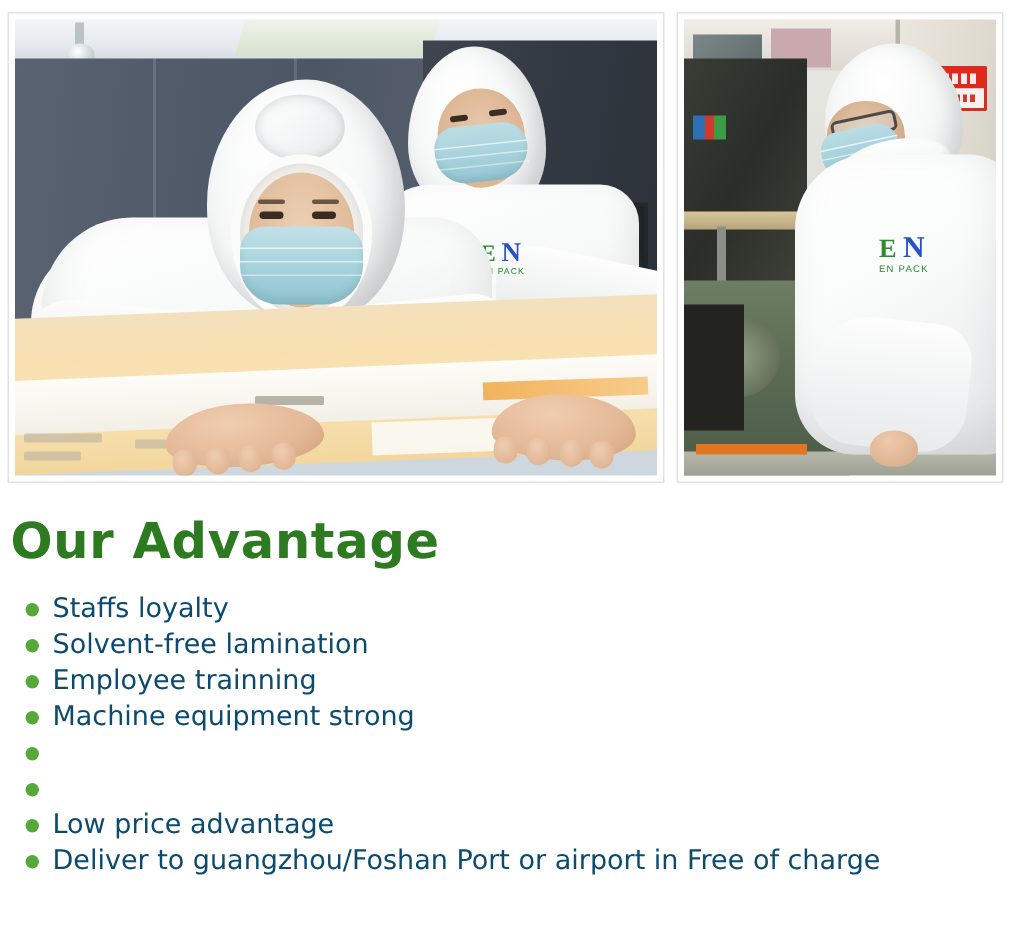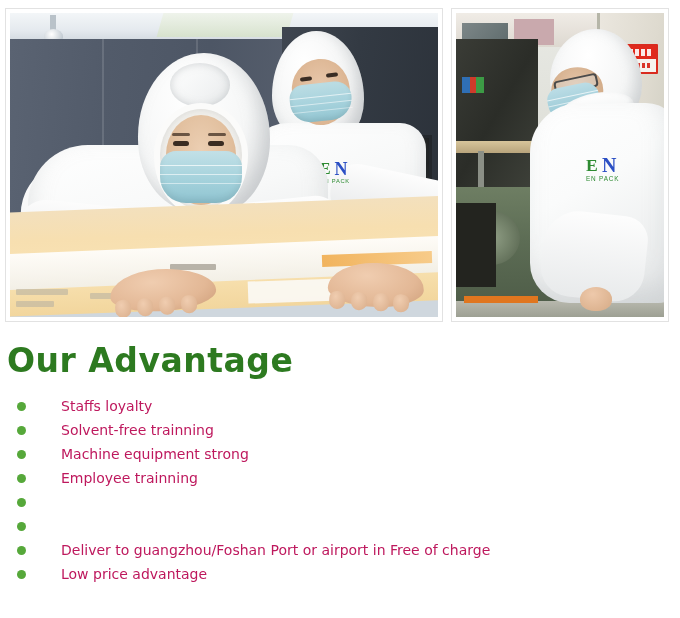--- a/index.html
+++ b/index.html
@@ -494,25 +494,24 @@
   .bullet {
     flex: 0 0 auto;
     width: 9px;
     height: 9px;
     border-radius: 50%;
     background: #56a83a;
     margin-right: 9px;
   }
   .adv-text {
     font-family: "DejaVu Sans", sans-serif;
-    font-size: 14px;
-    color: #be185d;
+    font-size: 18px;
+    color: #0c4a6e;
     line-height: 24px;
     white-space: nowrap;
-    margin-left: 26px;
   }
 </style>
 </head>
 <body>
 
 <div class="page">
 
   <div class="photo-strip">
 
     <div class="photo-frame left">
@@ -646,40 +645,40 @@
   <div class="content">
     <h2 class="section-title">Our Advantage</h2>
 
     <ul class="adv-list">
       <li class="adv-item">
         <span class="bullet"></span>
         <span class="adv-text">Staffs loyalty</span>
       </li>
       <li class="adv-item">
         <span class="bullet"></span>
-        <span class="adv-text">Solvent-free trainning</span>
+        <span class="adv-text">Solvent-free lamination</span>
+      </li>
+      <li class="adv-item">
+        <span class="bullet"></span>
+        <span class="adv-text">Employee trainning</span>
       </li>
       <li class="adv-item">
         <span class="bullet"></span>
         <span class="adv-text">Machine equipment strong</span>
       </li>
       <li class="adv-item">
         <span class="bullet"></span>
-        <span class="adv-text">Employee trainning</span>
-      </li>
-      <li class="adv-item">
-        <span class="bullet"></span>
-      </li>
-      <li class="adv-item">
-        <span class="bullet"></span>
+      </li>
+      <li class="adv-item">
+        <span class="bullet"></span>
+      </li>
+      <li class="adv-item">
+        <span class="bullet"></span>
+        <span class="adv-text">Low price advantage</span>
       </li>
       <li class="adv-item">
         <span class="bullet"></span>
         <span class="adv-text">Deliver to guangzhou/Foshan Port or airport in Free of charge</span>
-      </li>
-      <li class="adv-item">
-        <span class="bullet"></span>
-        <span class="adv-text">Low price advantage</span>
       </li>
     </ul>
   </div>
 
 </div>
 
 </body></html>

